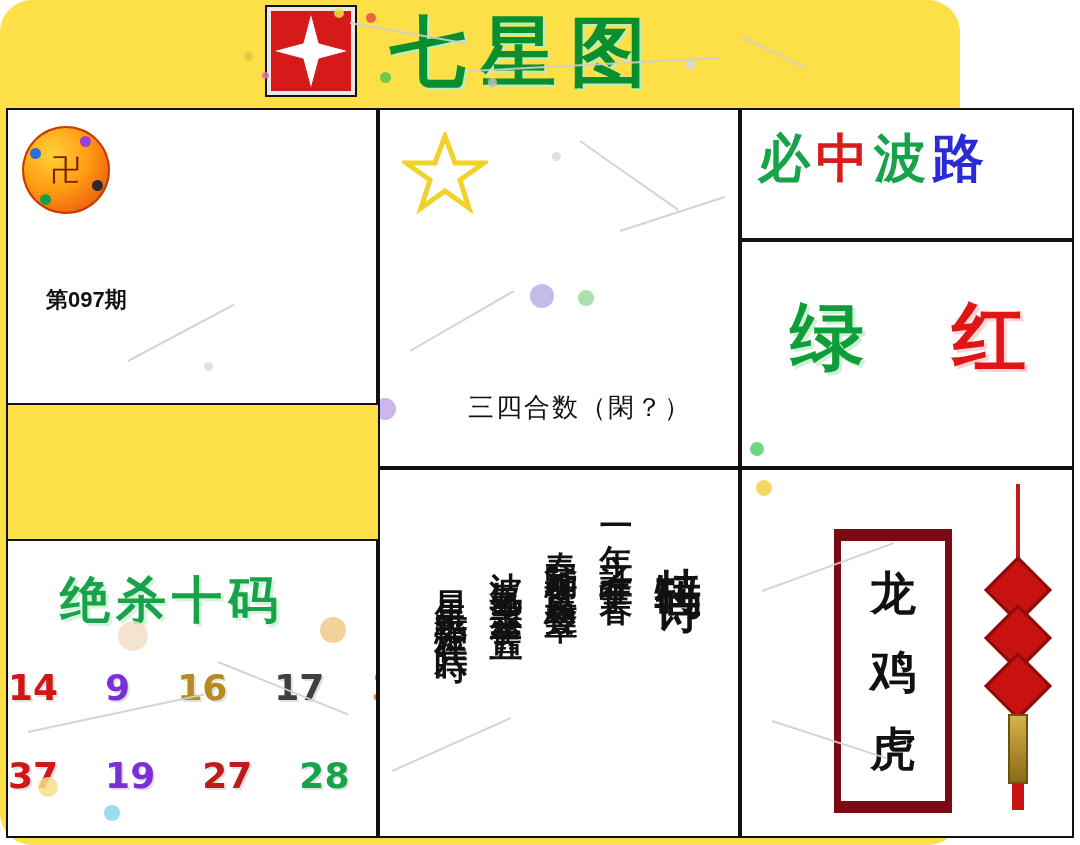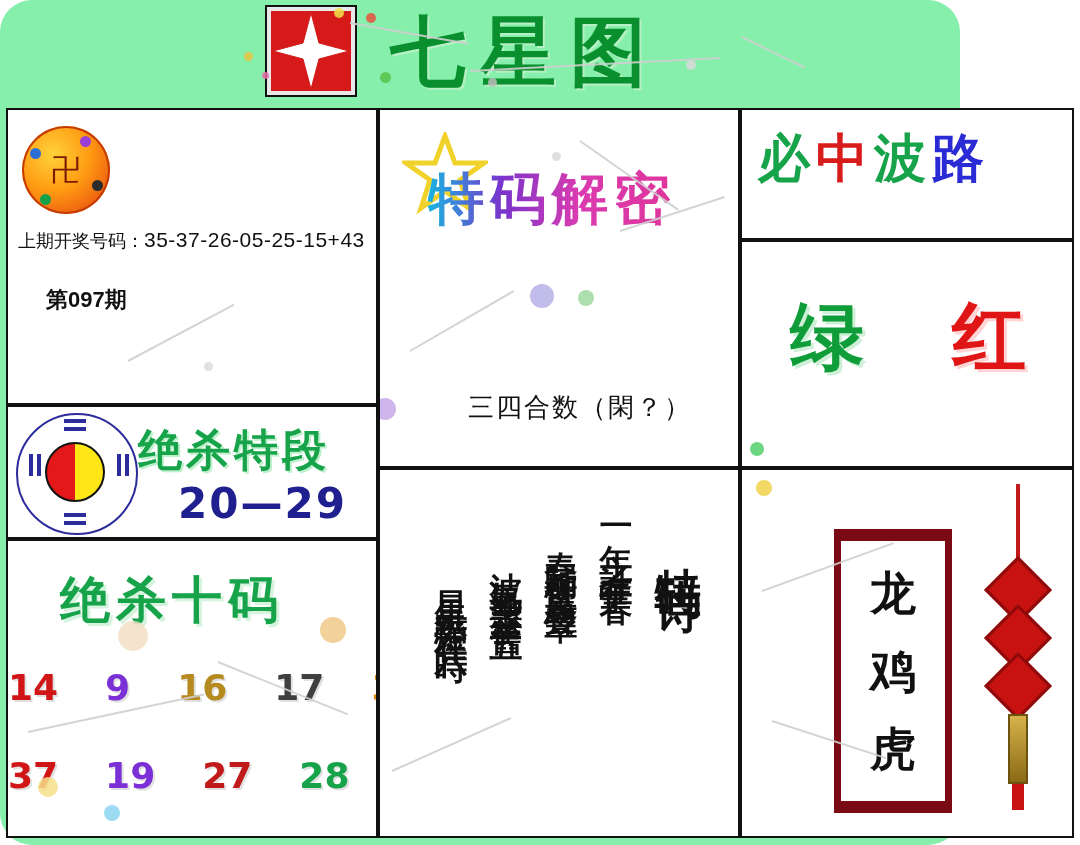--- a/index.html
+++ b/index.html
@@ -1,17 +1,17 @@
 <!DOCTYPE html>
 <html><head>
 <meta charset="utf-8">
 <style>
   html,body{margin:0;padding:0;background:#ffffff;}
   body{width:1080px;height:845px;font-family:"Liberation Sans",sans-serif;overflow:hidden;position:relative;}
-  .page{position:relative;width:960px;height:845px;background:#86efac;border-radius:32px;}
+  .page{position:relative;width:960px;height:845px;background:#fde047;border-radius:32px;}
 
   
   .header{position:absolute;left:0;top:0;width:1080px;height:105px;}
   .logo-box{position:absolute;left:265px;top:5px;width:92px;height:92px;background:#e8e8e8;border:2px solid #111;box-sizing:border-box;}
   .logo-inner{position:absolute;left:4px;top:4px;right:4px;bottom:4px;background:#d61a1a;}
   .logo-star{position:absolute;left:50%;top:50%;width:0;height:0;}
   .logo-star svg{position:absolute;left:-40px;top:-40px;}
   .title{position:absolute;left:390px;top:6px;width:420px;height:92px;font-family:"DejaVu Sans",sans-serif;font-size:76px;font-weight:bold;color:#0a8f2e;letter-spacing:14px;line-height:92px;text-shadow:2px 2px 0 #b7f0c4;white-space:nowrap;}
 
   
@@ -133,44 +133,25 @@
   <div class="frame"></div>
 
   <div class="cell c-info">
     <div class="badge">
       <span class="swas">卍</span>
       <span class="bdot" style="left:8px;top:22px;background:#2b6fd6;"></span>
       <span class="bdot" style="left:58px;top:10px;background:#9a3fd6;"></span>
       <span class="bdot" style="left:70px;top:54px;background:#2b2b2b;"></span>
       <span class="bdot" style="left:18px;top:68px;background:#15a04a;"></span>
     </div>
-    <div class="lastdraw">
-      <span>上期开奖号码：</span><span class="nums">35-37-26-05-25-15+43</span>
-    </div>
     <div class="issue">第097期</div>
     <div class="deco-line" style="left:120px;top:250px;width:120px;transform:rotate(-28deg);"></div>
     <div class="dot" style="left:196px;top:252px;width:9px;height:9px;background:#dcdcdc;"></div>
   </div>
 
-  <div class="cell c-juesha-teduan">
-    <div class="bagua">
-      <div class="ring"></div>
-      <div class="yy"></div>
-      <div class="trig" style="left:48px;top:6px;"></div>
-      <div class="trig" style="left:48px;top:14px;"></div>
-      <div class="trig" style="left:48px;top:100px;"></div>
-      <div class="trig" style="left:48px;top:108px;"></div>
-      <div class="trig" style="left:4px;top:50px;transform:rotate(90deg);"></div>
-      <div class="trig" style="left:12px;top:50px;transform:rotate(90deg);"></div>
-      <div class="trig" style="left:92px;top:50px;transform:rotate(90deg);"></div>
-      <div class="trig" style="left:100px;top:50px;transform:rotate(90deg);"></div>
-    </div>
-    <div class="teduan-title">绝杀特段</div>
-    <div class="teduan-range">20—29</div>
-  </div>
 
   <div class="cell c-juesha-shima">
     <div class="shima-title">绝杀十码</div>
     <div class="numrow r1">
       <span class="num" style="color:#d01616">14</span>
       <span class="num" style="color:#7b2fd6">9</span>
       <span class="num" style="color:#b58b1f">16</span>
       <span class="num" style="color:#3f3f3f">17</span>
       <span class="num" style="color:#e08a12">30</span>
     </div>
@@ -188,21 +169,20 @@
     <div class="deco-line" style="left:20px;top:190px;width:180px;transform:rotate(-12deg);"></div>
     <div class="deco-line" style="left:210px;top:120px;width:140px;transform:rotate(22deg);"></div>
   </div>
 
   <div class="cell c-temajiemi">
     <div class="jiemi-star">
       <svg width="86" height="86" viewBox="0 0 86 86">
         <polygon points="43,4 53,31 82,31 58,48 67,76 43,59 19,76 28,48 4,31 33,31" fill="#ffffff" stroke="#f0d22a" stroke-width="5"></polygon>
       </svg>
     </div>
-    <div class="jiemi-title">特码解密</div>
     <div class="jiemi-sub">三四合数（閑？）</div>
 
     <div class="dot" style="left:150px;top:174px;width:24px;height:24px;background:#b7b0e8;"></div>
     <div class="dot" style="left:198px;top:180px;width:16px;height:16px;background:#9fd8a0;"></div>
     <div class="dot" style="left:-6px;top:288px;width:22px;height:22px;background:#c6a8e8;"></div>
     <div class="dot" style="left:172px;top:42px;width:9px;height:9px;background:#d9d9d9;"></div>
     <div class="deco-line" style="left:30px;top:240px;width:120px;transform:rotate(-30deg);"></div>
     <div class="deco-line" style="left:200px;top:30px;width:120px;transform:rotate(35deg);"></div>
     <div class="deco-line" style="left:240px;top:120px;width:110px;transform:rotate(-18deg);"></div>
   </div>

